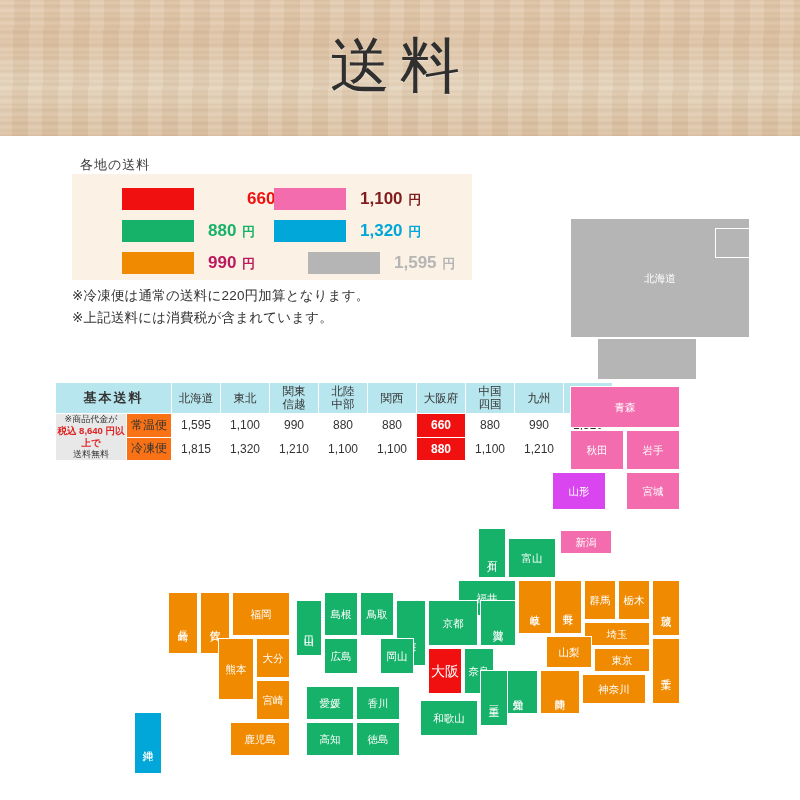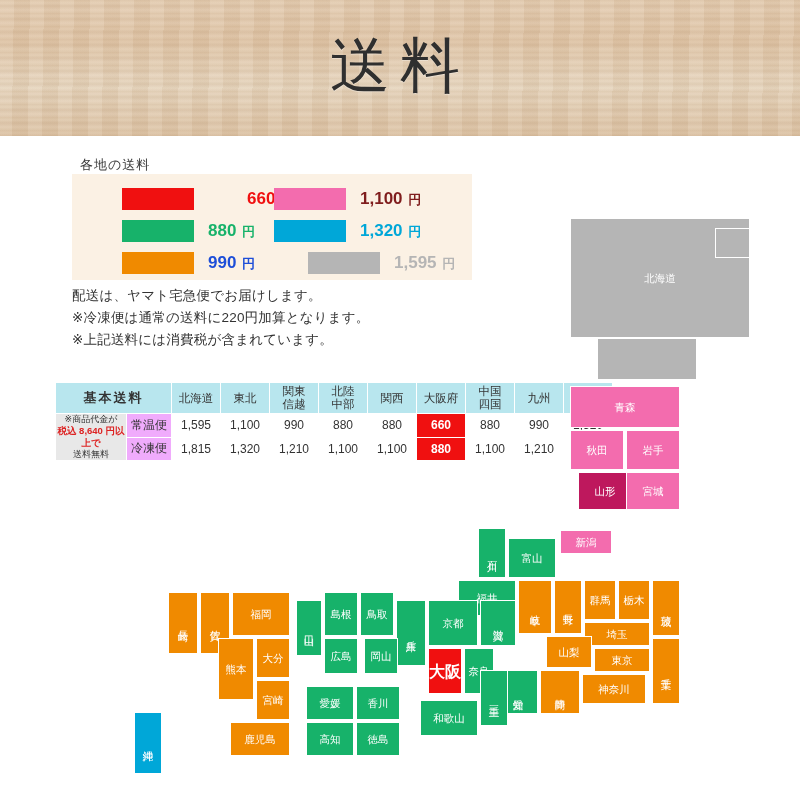--- a/index.html
+++ b/index.html
@@ -57,33 +57,33 @@
   #fee-table{position:absolute;left:55px;top:382px;border-collapse:collapse;}
   #fee-table td,#fee-table th{
     border:1px solid #ffffff;text-align:center;font-size:11.5px;color:#333;
     padding:0;font-weight:normal;
   }
   #fee-table .hdr{background:#b8e6ee;height:30px;}
   #fee-table .hdr-first{background:#b8e6ee;width:78px;font-size:13px;font-weight:bold;letter-spacing:2px;}
   #fee-table .hdr-cell{width:48px;line-height:13px;}
   #fee-table .rowlabel{background:#e8e8e8;width:70px;font-size:9px;line-height:11px;color:#333;margin-top:20px;}
   #fee-table .rowlabel b{color:#d22;font-size:9.5px;}
-  #fee-table .kind{background:#f0abfc;width:44px;font-size:12px;height:22px;}
+  #fee-table .kind{background:#f97316;width:44px;font-size:12px;height:22px;}
   #fee-table .val{background:#ffffff;height:22px;font-size:12px;}
   #fee-table .val.red{background:#f01010;color:#ffffff;font-weight:bold;}
 
   
   #map{position:absolute;left:0;top:0;width:800px;height:800px;}
   .pref{
     position:absolute;box-sizing:border-box;border:1px solid #ffffff;
     color:#ffffff;font-size:10.5px;display:flex;align-items:center;justify-content:center;
     text-align:center;line-height:11px;overflow:hidden;
   }
   .pref.vert{writing-mode:vertical-rl;letter-spacing:1px;}
-  .pref.big{font-size:16px;font-weight:bold;}
+  .pref.big{font-size:14px;font-weight:normal;}
 </style>
 </head>
 <body>
 
 <div id="header">
   <div id="header-title">送料</div>
 </div>
 
 <div id="legend-title">各地の送料</div>
 <div id="legend-box">
@@ -98,30 +98,29 @@
     <div class="legend-row" style="left: 50px; top: 46px;">
       <span class="swatch" style="background: rgb(23, 178, 106);"></span>
       <span class="legend-price" style="color: rgb(23, 178, 106);">880<span class="yen"> 円</span></span>
     </div>
     <div class="legend-row" style="left: 202px; top: 46px;">
       <span class="swatch" style="background: rgb(0, 167, 216);"></span>
       <span class="legend-price" style="color: rgb(0, 167, 216);">1,320<span class="yen"> 円</span></span>
     </div>
     <div class="legend-row" style="left: 50px; top: 78px;">
       <span class="swatch" style="background: rgb(240, 138, 0);"></span>
-      <span class="legend-price" style="color: #1d4ed8;">990<span class="yen"> 円</span></span>
+      <span class="legend-price" style="color: #be185d;">990<span class="yen"> 円</span></span>
     </div>
     <div class="legend-row" style="left: 202px; top: 78px; padding-left: 34px;">
       <span class="swatch" style="background: rgb(181, 181, 181);"></span>
       <span class="legend-price" style="color: rgb(181, 181, 181);">1,595<span class="yen"> 円</span></span>
     </div>
   </div>
 
 <div id="notes">
-    <div class="note">配送は、ヤマト宅急便でお届けします。</div>
     <div class="note">※冷凍便は通常の送料に220円加算となります。</div>
     <div class="note">※上記送料には消費税が含まれています。</div>
   </div>
 
 <table id="fee-table">
     <tbody>
       <tr>
         <td class="hdr hdr-first" rowspan="1" colspan="2">基本送料</td>
         <td class="hdr hdr-cell">北海道</td>
         <td class="hdr hdr-cell">東北</td>
@@ -161,21 +160,21 @@
     </tbody>
   </table>
 
 <div id="map">
     <div class="pref" style="left: 570px; top: 218px; width: 180px; height: 120px; background: rgb(181, 181, 181);">北海道</div>
     <div class="pref" style="left: 715px; top: 228px; width: 35px; height: 30px; background: rgb(181, 181, 181);"></div>
     <div class="pref" style="left: 597px; top: 338px; width: 100px; height: 42px; background: rgb(181, 181, 181);"></div>
     <div class="pref" style="left: 570px; top: 386px; width: 110px; height: 42px; background: rgb(243, 108, 174);">青森</div>
     <div class="pref" style="left: 570px; top: 430px; width: 54px; height: 40px; background: rgb(243, 108, 174);">秋田</div>
     <div class="pref" style="left: 626px; top: 430px; width: 54px; height: 40px; background: rgb(243, 108, 174);">岩手</div>
-    <div class="pref" style="left: 578px; top: 472px; width: 54px; height: 38px; background: #be185d;">山形</div>
+    <div class="pref" style="left: 552px; top: 472px; width: 54px; height: 38px; background: #d946ef;">山形</div>
     <div class="pref" style="left: 626px; top: 472px; width: 54px; height: 38px; background: rgb(243, 108, 174);">宮城</div>
     <div class="pref" style="left: 560px; top: 530px; width: 52px; height: 24px; background: rgb(243, 108, 174);">新潟</div>
     <div class="pref vert" style="left: 478px; top: 528px; width: 28px; height: 50px; background: rgb(23, 178, 106);">石川</div>
     <div class="pref" style="left: 508px; top: 538px; width: 48px; height: 40px; background: rgb(23, 178, 106);">富山</div>
     <div class="pref" style="left: 458px; top: 580px; width: 58px; height: 36px; background: rgb(23, 178, 106);">福井</div>
     <div class="pref vert" style="left: 518px; top: 580px; width: 34px; height: 54px; background: rgb(240, 138, 0);">岐阜</div>
     <div class="pref vert" style="left: 554px; top: 580px; width: 28px; height: 54px; background: rgb(240, 138, 0);">長野</div>
     <div class="pref" style="left: 584px; top: 580px; width: 32px; height: 40px; background: rgb(240, 138, 0);">群馬</div>
     <div class="pref" style="left: 618px; top: 580px; width: 32px; height: 40px; background: rgb(240, 138, 0);">栃木</div>
     <div class="pref vert" style="left: 652px; top: 580px; width: 28px; height: 56px; background: rgb(240, 138, 0);">茨城</div>
@@ -190,21 +189,21 @@
     <div class="pref" style="left: 428px; top: 600px; width: 50px; height: 46px; background: rgb(23, 178, 106);">京都</div>
     <div class="pref big" style="left: 428px; top: 648px; width: 34px; height: 46px; background: rgb(240, 16, 16);">大阪</div>
     <div class="pref" style="left: 464px; top: 648px; width: 30px; height: 46px; background: rgb(23, 178, 106);">奈良</div>
     <div class="pref vert" style="left: 480px; top: 670px; width: 28px; height: 56px; background: rgb(23, 178, 106);">三重</div>
     <div class="pref" style="left: 420px; top: 700px; width: 58px; height: 36px; background: rgb(23, 178, 106);">和歌山</div>
     <div class="pref vert" style="left: 396px; top: 600px; width: 30px; height: 66px; background: rgb(23, 178, 106);">兵庫</div>
     <div class="pref" style="left: 360px; top: 592px; width: 34px; height: 44px; background: rgb(23, 178, 106);">鳥取</div>
     <div class="pref" style="left: 324px; top: 592px; width: 34px; height: 44px; background: rgb(23, 178, 106);">島根</div>
     <div class="pref vert" style="left: 296px; top: 600px; width: 26px; height: 56px; background: rgb(23, 178, 106);">山口</div>
     <div class="pref" style="left: 324px; top: 638px; width: 34px; height: 36px; background: rgb(23, 178, 106);">広島</div>
-    <div class="pref" style="left: 364px; top: 638px; width: 34px; height: 36px; background: rgb(23, 178, 106); text-align: right;">岡山</div>
+    <div class="pref" style="left: 380px; top: 638px; width: 34px; height: 36px; background: rgb(23, 178, 106); text-align: right;">岡山</div>
     <div class="pref" style="left: 306px; top: 686px; width: 48px; height: 34px; background: rgb(23, 178, 106);">愛媛</div>
     <div class="pref" style="left: 356px; top: 686px; width: 44px; height: 34px; background: rgb(23, 178, 106);">香川</div>
     <div class="pref" style="left: 306px; top: 722px; width: 48px; height: 34px; background: rgb(23, 178, 106);">高知</div>
     <div class="pref" style="left: 356px; top: 722px; width: 44px; height: 34px; background: rgb(23, 178, 106);">徳島</div>
     <div class="pref vert" style="left: 168px; top: 592px; width: 30px; height: 62px; background: rgb(240, 138, 0);">長崎</div>
     <div class="pref vert" style="left: 200px; top: 592px; width: 30px; height: 62px; background: rgb(240, 138, 0);">佐賀</div>
     <div class="pref" style="left: 232px; top: 592px; width: 58px; height: 44px; background: rgb(240, 138, 0);">福岡</div>
     <div class="pref" style="left: 256px; top: 638px; width: 34px; height: 40px; background: rgb(240, 138, 0);">大分</div>
     <div class="pref" style="left: 218px; top: 638px; width: 36px; height: 62px; background: rgb(240, 138, 0);">熊本</div>
     <div class="pref" style="left: 256px; top: 680px; width: 34px; height: 40px; background: rgb(240, 138, 0);">宮崎</div>

